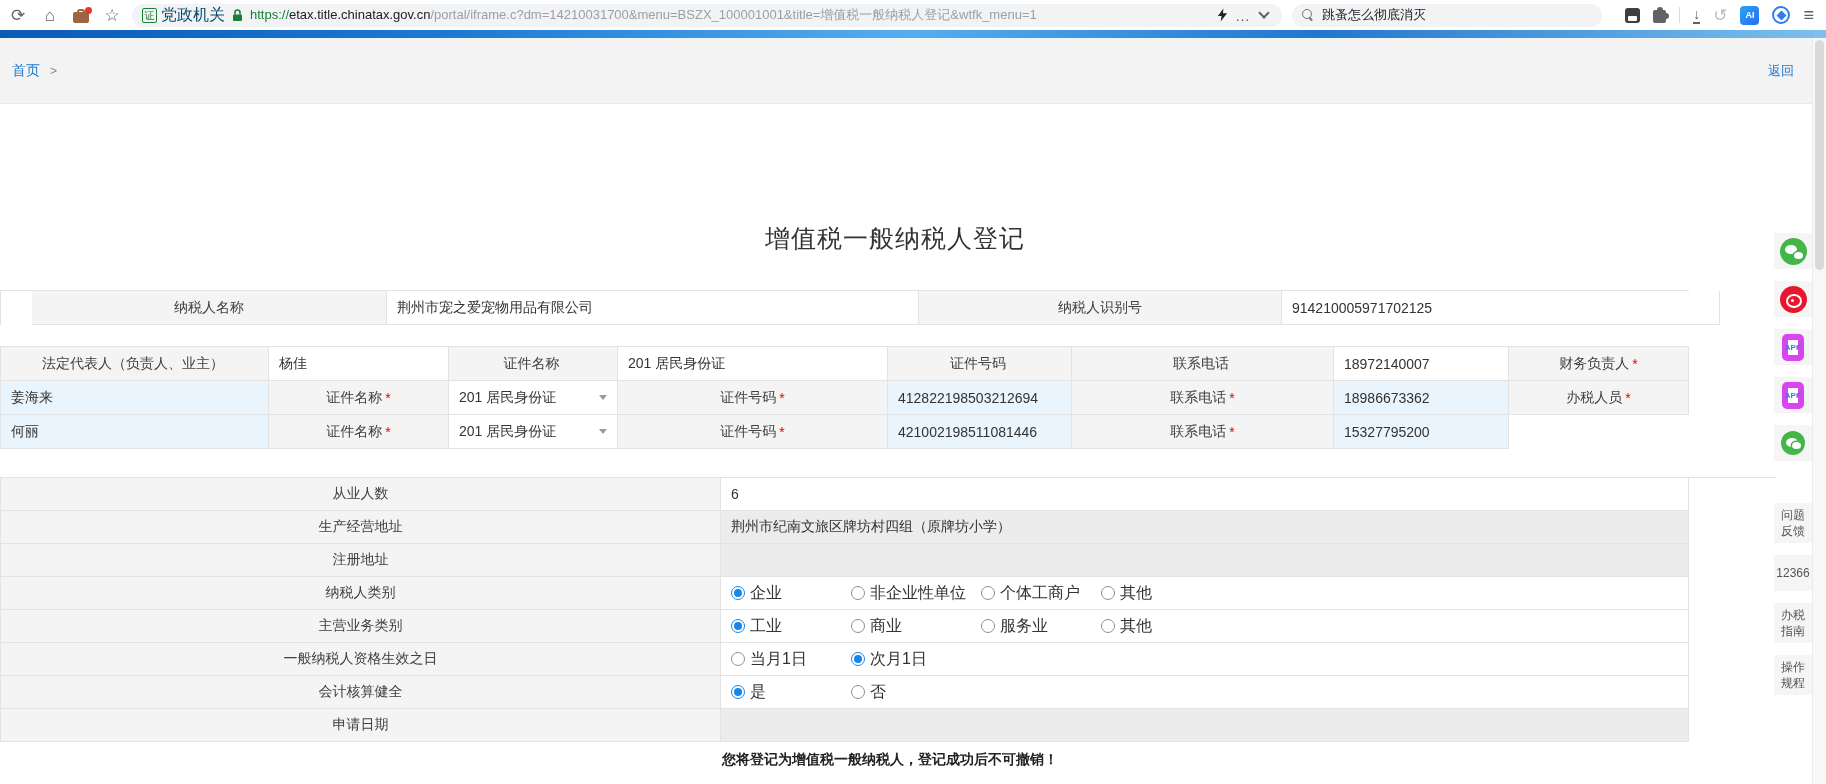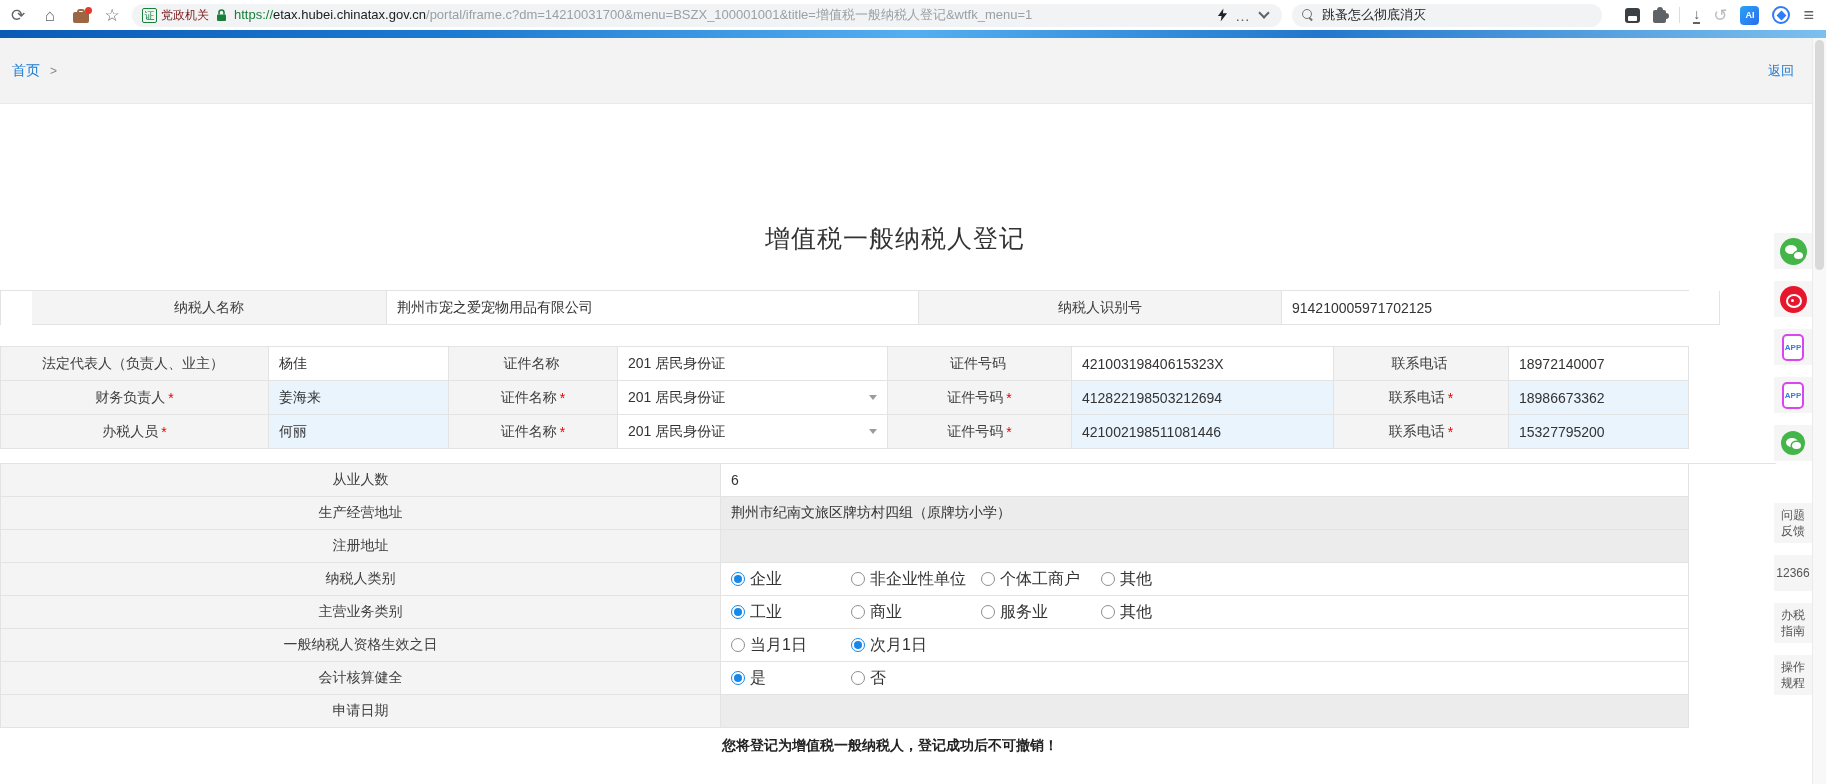--- a/index.html
+++ b/index.html
@@ -11,21 +11,21 @@
   .toolbar { height:30px; display:flex; align-items:center; background:#fff; padding:0 8px; }
   .tb-left { display:flex; align-items:center; gap:12px; margin-right:10px; }
   .tb-icon { color:#5f6368; font-size:17px; line-height:1; width:20px; text-align:center; cursor:pointer; }
   .briefcase { position:relative; width:18px; height:16px; }
   .bc-body { position:absolute; left:1px; top:5px; width:16px; height:11px; background:#9c6644; border-radius:2px; }
   .bc-handle { position:absolute; left:5px; top:2px; width:8px; height:5px; border:2px solid #9c6644; border-bottom:none; border-radius:3px 3px 0 0; }
   .red-dot { position:absolute; right:-2px; top:0px; width:7px; height:7px; background:#e5372e; border-radius:50%; }
   .url-bar { width:1150px; height:23px; background:#f1f3f4; border-radius:12px; display:flex; align-items:center; padding:0 10px; gap:7px; }
   .site-badge { display:flex; align-items:center; gap:4px; }
   .badge-icon { width:15px; height:15px; border:1px solid #188038; border-radius:2px; color:#188038; font-size:10px; line-height:13px; text-align:center; }
-  .badge-label { color:#7f1d1d; font-size:12px; }
+  .badge-label { color:#0c4a6e; font-size:16px; }
   .url-text { flex:1; font-size:13px; white-space:nowrap; overflow:hidden; }
   .url-text .scheme { color:#188038; }
   .url-text .host { color:#202124; }
   .url-text .path { color:#9aa0a6; }
   .dots { color:#5f6368; font-size:15px; letter-spacing:1px; }
   .chev { width:8px; height:8px; border-right:2px solid #5f6368; border-bottom:2px solid #5f6368; transform:rotate(45deg); margin:-4px 4px 0 2px; }
   .search-box { width:310px; height:23px; background:#f1f3f4; border-radius:12px; display:flex; align-items:center; gap:8px; padding:0 10px; margin-left:10px; }
   .magnifier { position:relative; width:12px; height:12px; flex:0 0 auto; }
   .magnifier::before { content:''; position:absolute; left:0; top:0; width:8px; height:8px; border:1.6px solid #757575; border-radius:50%; }
   .magnifier::after { content:''; position:absolute; left:8px; top:8px; width:4px; height:1.6px; background:#757575; transform:rotate(45deg); transform-origin:0 0; }
@@ -51,21 +51,21 @@
   .crumb-sep { position:absolute; left:50px; top:26px; color:#888; font-size:12px; }
   .back-link { position:absolute; right:32px; top:24px; color:#1b7ad3; font-size:13px; cursor:pointer; text-decoration:none; }
 
   
   .page { position:relative; background:#fff; height:680px; }
   .form-title { width:1790px; text-align:center; padding-top:118px; font-size:25px; font-weight:500; color:#333; letter-spacing:1px; }
 
   .dtable { display:grid; border-top:1px solid #e3e3e3; border-left:1px solid #e3e3e3; background:#fff; }
   .tbl1 { grid-template-columns:355px 532px 363px 438px; margin-top:35px; width:1689px;padding-left:31px; }
   .tbl2 { grid-template-columns:268px 180px 169px 270px 184px 262px 175px 180px; margin-top:21px; width:1689px; }
-  .tbl3 { grid-template-columns:720px 968px; margin-top:14px; width:1776px; }
+  .tbl3 { grid-template-columns:720px 968px; margin-top:28px; width:1776px; }
   .cell { border-right:1px solid #e3e3e3; border-bottom:1px solid #e3e3e3; height:34px; display:flex; align-items:center; font-size:14px; color:#333; }
   .tbl3 .cell { height:33px; }
   .lc { justify-content:center; background:#f4f4f4; color:#404040; text-align:center; }
   .vc { padding:0 10px; background:#fff; }
   .vc.blue { background:#eaf4fd; }
   .vc.grayed { background:#ececec; }
   .vc.select { position:relative; padding-right:26px; }
   .arrow-down { position:absolute; right:10px; top:14px; width:0; height:0; border-left:4px solid transparent; border-right:4px solid transparent; border-top:5px solid #9b9b9b; }
   .star { color:#e60000; margin-left:3px; }
 
@@ -83,21 +83,21 @@
   .tile { width:38px; min-height:36px; background:#f5f5f5; display:flex; align-items:center; justify-content:center; cursor:pointer; padding:4px 2px; }
   .tile.txt { font-size:12px; color:#555; text-align:center; line-height:16px; word-break:break-all; }
   .circ { width:27px; height:27px; border-radius:50%; position:relative; }
   .circ.sm { width:24px; height:24px; }
   .wechat { background:#44b549; }
   .wechat::before { content:''; position:absolute; left:5px; top:7px; width:12px; height:9px; background:#fff; border-radius:50%; }
   .wechat::after { content:''; position:absolute; right:4px; bottom:6px; width:9px; height:7px; background:#fff; border-radius:50%; box-shadow:0 0 0 1.5px #44b549; }
   .weibo { background:#e6162d; }
   .weibo::before { content:''; position:absolute; left:6px; top:8px; width:12px; height:10px; border:2px solid #fff; border-radius:50%; }
   .weibo::after { content:''; position:absolute; left:11px; top:13px; width:3px; height:3px; background:#fff; border-radius:50%; }
-  .app-badge { width:22px; height:27px; border:2px solid #d946ef; border-radius:5px; color:#3a7bd5; font-size:8px; font-weight:bold; display:flex; align-items:center; justify-content:center; background:#fff; }
+  .app-badge { width:22px; height:27px; border:6px solid #d946ef; border-radius:5px; color:#3a7bd5; font-size:8px; font-weight:bold; display:flex; align-items:center; justify-content:center; background:#fff; }
   .sb-gap { height:18px; }
 
   
   .scrollbar { position:absolute; right:0; top:38px; bottom:0; width:14px; background:#f8f8f8; border-left:1px solid #ebebeb; }
   .sb-thumb { position:absolute; left:2px; right:2px; top:2px; height:230px; background:#d9d9d9; border-radius:6px; }
 </style>
 </head>
 <body>
 
 <div class="screen">
@@ -116,21 +116,21 @@
 
     <div class="url-bar">
       <span class="site-badge">
         <span class="badge-icon">证</span>
         <span class="badge-label">党政机关</span>
       </span>
       <svg width="11" height="13" viewBox="0 0 11 13">
         <rect x="1" y="5.5" width="9" height="6.5" rx="1" fill="#188038"></rect>
         <path d="M3 5.5 V3.5 a2.5 2.5 0 0 1 5 0 V5.5" stroke="#188038" stroke-width="1.6" fill="none"></path>
       </svg>
-      <span class="url-text"><span class="scheme">https://</span><span class="host">etax.hubei.chinatax.gov.cn</span><span class="path">/portal/iframe.c?dm=14210031700&amp;menu=BSZX_100001001&amp;title=增值税一般纳税人登记&amp;wtfk_menu=1</span></span>
+      <span class="url-text"><span class="scheme">https://</span><span class="host">etax.title.chinatax.gov.cn</span><span class="path">/portal/iframe.c?dm=14210031700&amp;menu=BSZX_100001001&amp;title=增值税一般纳税人登记&amp;wtfk_menu=1</span></span>
       <svg width="11" height="14" viewBox="0 0 12 14">
         <path d="M7 0 L1 8 h4 L4 14 L11 5 H6.5 Z" fill="#202124"></path>
       </svg>
       <span class="dots">…</span>
       <span class="chev"></span>
     </div>
 
     <div class="search-box">
       <span class="magnifier"></span>
       <span class="search-text">跳蚤怎么彻底消灭</span>
@@ -177,21 +177,20 @@
       <div class="cell vc">杨佳</div>
       <div class="cell lc">
         <span>证件名称</span>
           <span class="star"></span>
       </div>
       <div class="cell vc">201 居民身份证</div>
       <div class="cell lc">
         <span>证件号码</span>
           <span class="star"></span>
       </div>
-      <div class="cell vc">42100319840615323X</div>
       <div class="cell lc">
         <span>联系电话</span>
           <span class="star"></span>
       </div>
       <div class="cell vc">18972140007</div>
 
       <div class="cell lc">
         <span>财务负责人</span>
           <span class="star">*</span>
       </div>

